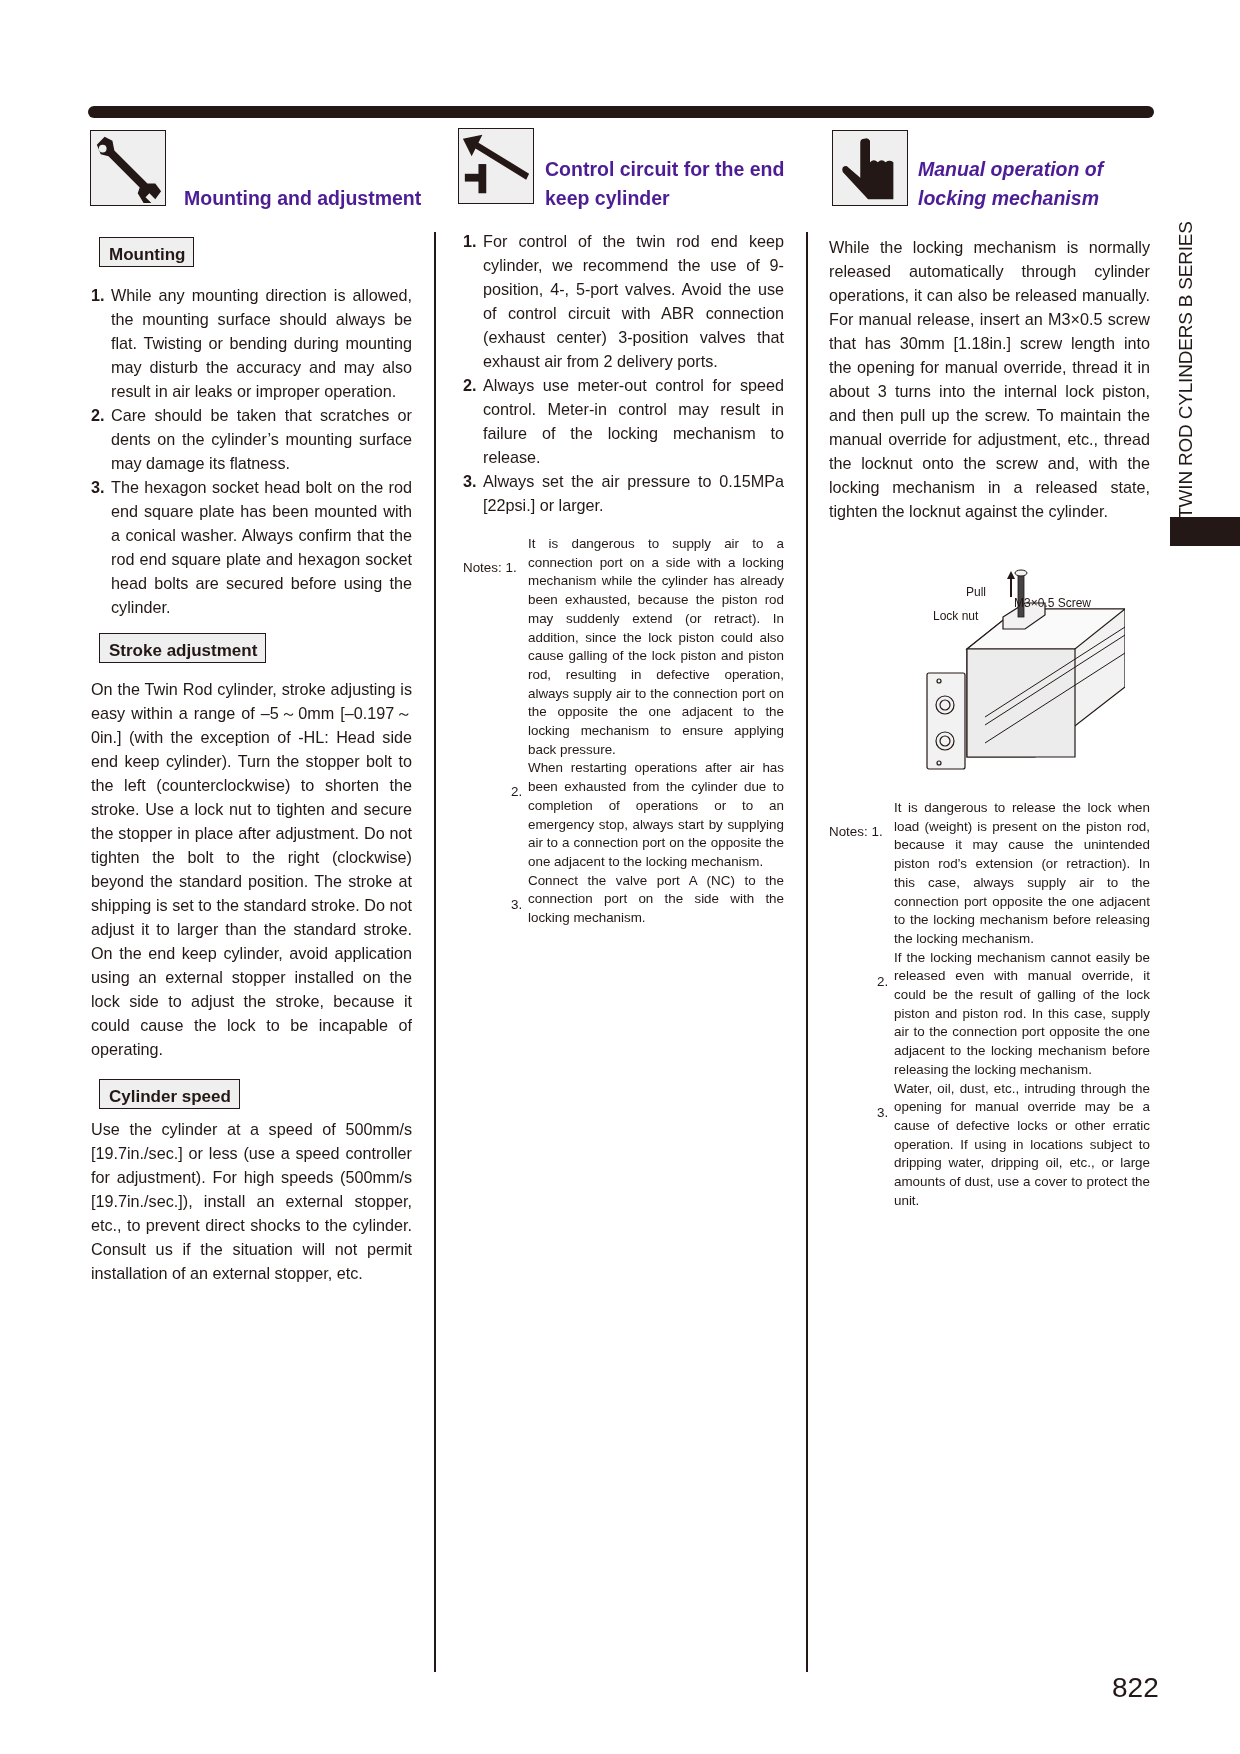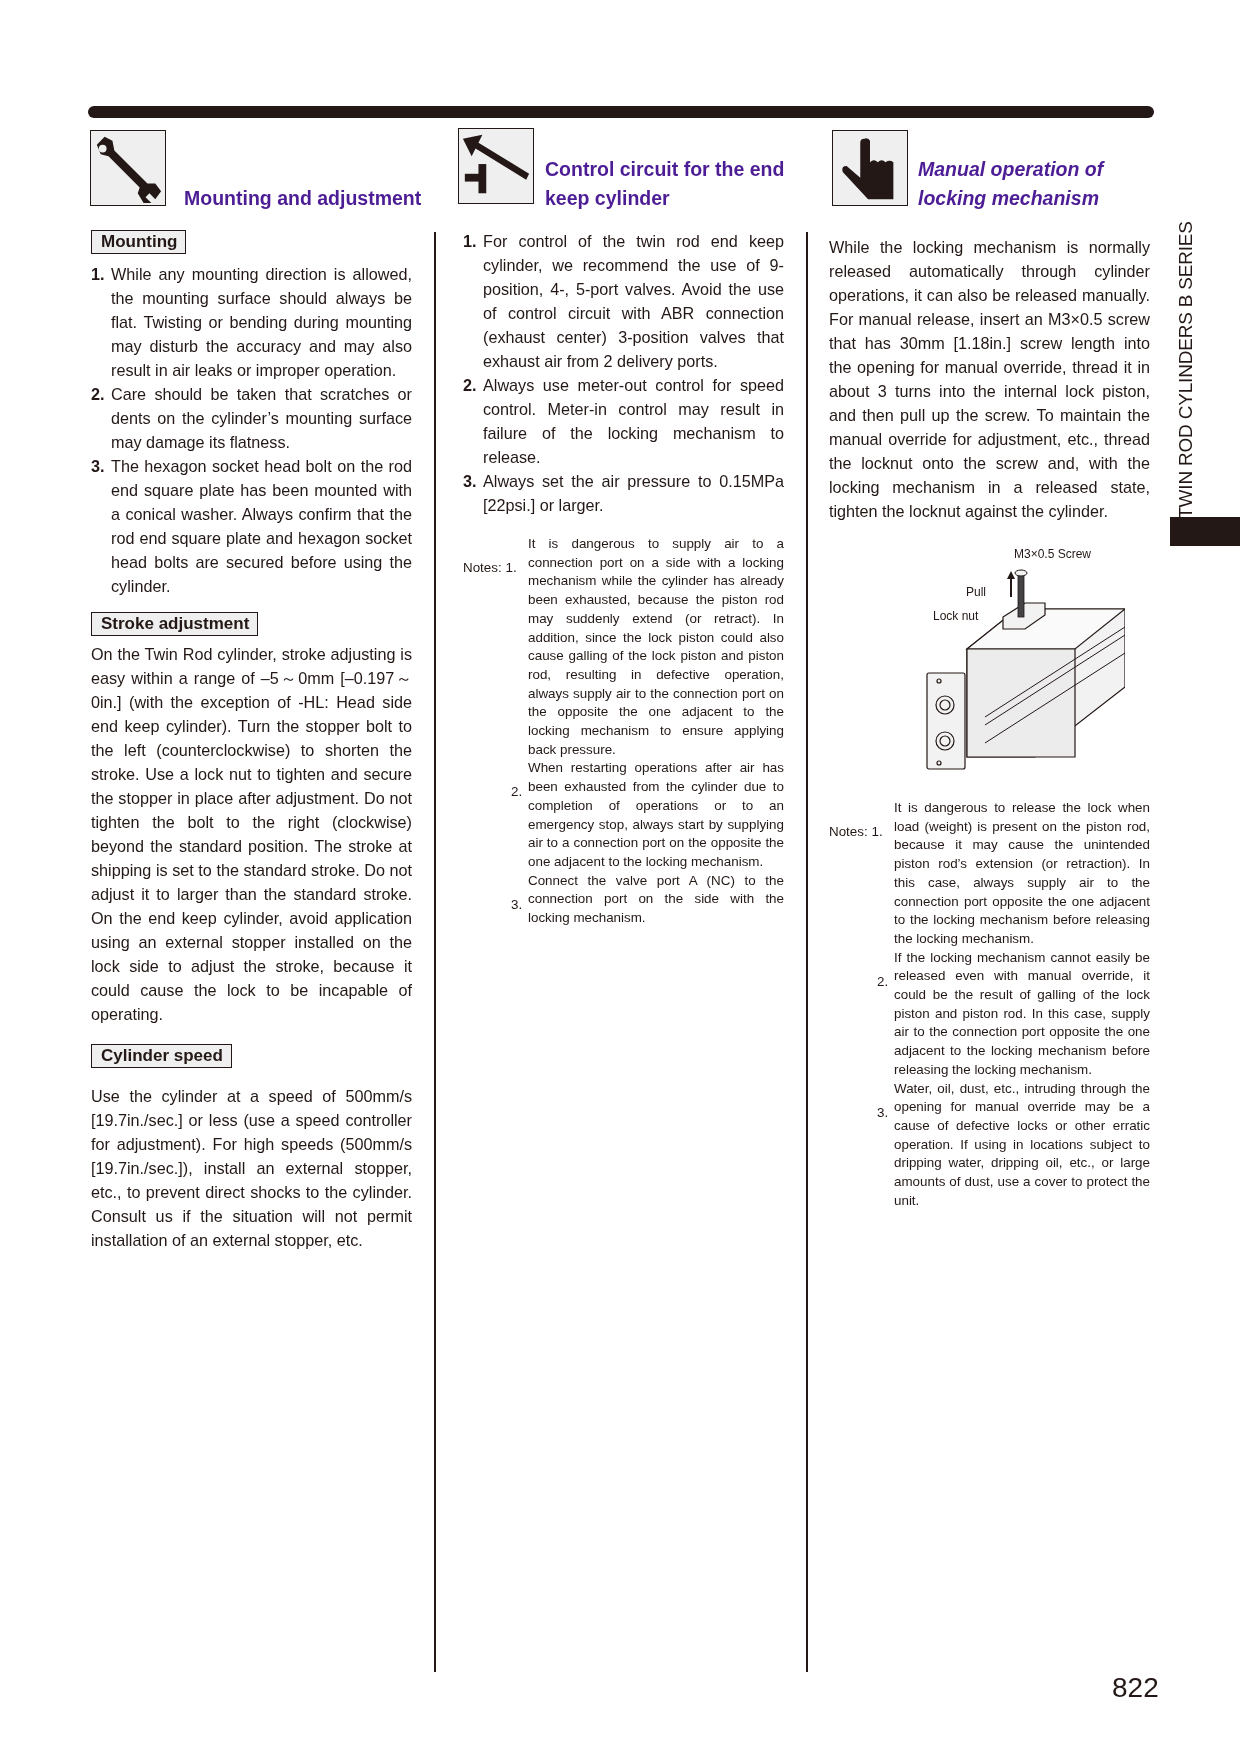--- a/index.html
+++ b/index.html
@@ -13,21 +13,21 @@
                       transform: translate(-50%, -50%) rotate(-90deg);
                       font-size: 19px; letter-spacing: -0.2px; color: #231815; }
     .vline { position: absolute; width: 1.5px; background: #231815; top: 232px; height: 1440px; }
     .icon-box { position: absolute; width: 76px; height: 76px; border: 1.5px solid #231815;
                 background: #efefef; box-sizing: border-box; }
     .icon-box svg { width: 100%; height: 100%; display: block; }
     .heading { position: absolute; font-weight: bold; font-size: 19.5px; line-height: 29px; color: #4c1d95; }
     .col { position: absolute; font-size: 16.2px; line-height: 24px; color: #231815; text-align: justify; }
     .col p { margin: 0; }
     .sub-title { display: inline-block; border: 1.5px solid #231815; background: #efefef;
-                 font-weight: bold; font-size: 17px; line-height: 20px; padding: 1px 8px 1px 9px; margin: 0; }
+                 font-weight: bold; font-size: 17px; line-height: 20px; padding: 7px 8px 1px 9px; margin: 8px; }
     ol.num { list-style: none; margin: 0; padding: 0; }
     ol.num li { position: relative; padding-left: 20px; text-align: justify; }
     ol.num li .n { position: absolute; left: 0; top: 0; font-weight: bold; }
     .notes { font-size: 13.4px; line-height: 18.7px; color: #231815; text-align: justify; }
     .notes .row { position: relative; padding-left: 65px; }
     .notes .lead { position: absolute; left: 0; top: 0; margin-top: 24px; }
     .figure { position: absolute; left: 925px; top: 567px; width: 200px; height: 210px; }
     .figure svg { width: 100%; height: 100%; display: block; }
     .fig-label { position: absolute; font-size: 12px; color: #231815; white-space: nowrap; }
     .page-num { position: absolute; left: 1112px; top: 1672px; font-size: 28px; color: #231815; }
@@ -59,21 +59,21 @@
   <ol class="num" style="margin-top:8px;">
     <li><span class="n">1.</span><span>While any mounting direction is allowed, the mounting surface should always be flat. Twisting or bending during mounting may disturb the accuracy and may also result in air leaks or improper operation.</span></li>
     <li><span class="n">2.</span><span>Care should be taken that scratches or dents on the cylinder’s mounting surface may damage its flatness.</span></li>
     <li><span class="n">3.</span><span>The hexagon socket head bolt on the rod end square plate has been mounted with a conical washer. Always confirm that the rod end square plate and hexagon socket head bolts are secured before using the cylinder.</span></li>
   </ol>
 
   <div class="sub-title" style="margin-top:14px;">Stroke adjustment</div>
   <p style="margin-top:6px;">On the Twin Rod cylinder, stroke adjusting is easy within a range of –5～0mm [–0.197～0in.] (with the exception of -HL: Head side end keep cylinder). Turn the stopper bolt to the left (counterclockwise) to shorten the stroke. Use a lock nut to tighten and secure the stopper in place after adjustment. Do not tighten the bolt to the right (clockwise) beyond the standard position. The stroke at shipping is set to the standard stroke. Do not adjust it to larger than the standard stroke. On the end keep cylinder, avoid application using an external stopper installed on the lock side to adjust the stroke, because it could cause the lock to be incapable of operating.</p>
 
   <div class="sub-title" style="margin-top:18px;">Cylinder speed</div>
-  <p style="margin-top:16px;">Use the cylinder at a speed of 500mm/s [19.7in./sec.] or less (use a speed controller for adjustment). For high speeds (500mm/s [19.7in./sec.]), install an external stopper, etc., to prevent direct shocks to the cylinder. Consult us if the situation will not permit installation of an external stopper, etc.</p>
+  <p style="margin-top:0;">Use the cylinder at a speed of 500mm/s [19.7in./sec.] or less (use a speed controller for adjustment). For high speeds (500mm/s [19.7in./sec.]), install an external stopper, etc., to prevent direct shocks to the cylinder. Consult us if the situation will not permit installation of an external stopper, etc.</p>
 </div>
 
 <div class="icon-box" style="left:458px; top:128px;">
   <svg viewBox="0 0 76 76">
     <g fill="#231815">
       <polygon points="4,10 24,6 20,14 72,46 69,52 17,20 13,28"></polygon>
       <rect x="6" y="46" width="20" height="8"></rect>
       <rect x="20" y="36" width="8" height="30"></rect>
     </g>
   </svg>
@@ -147,21 +147,21 @@
       <rect x="2" y="106" width="38" height="96" rx="2"></rect>
       <circle cx="20" cy="138" r="9"></circle>
       <circle cx="20" cy="138" r="5"></circle>
       <circle cx="20" cy="174" r="9"></circle>
       <circle cx="20" cy="174" r="5"></circle>
       <circle cx="14" cy="114" r="2"></circle>
       <circle cx="14" cy="196" r="2"></circle>
     </g>
   </svg>
 </div>
-<div class="fig-label" style="left:1014px; top:547px;">M3×0.5 Screw</div>
+<div class="fig-label" style="left:1014px; top:596px;">M3×0.5 Screw</div>
 <div class="fig-label" style="left:966px; top:585px;">Pull</div>
 <div class="fig-label" style="left:933px; top:609px;">Lock nut</div>
 
 <div class="col" style="left:829px; top:799px; width:321px;">
   <div class="notes">
     <div class="row">
       <span class="lead"><span>Notes:</span> <span>1.</span></span>
       <span>It is dangerous to release the lock when load (weight) is present on the piston rod, because it may cause the unintended piston rod’s extension (or retraction). In this case, always supply air to the connection port opposite the one adjacent to the locking mechanism before releasing the locking mechanism.</span>
     </div>
     <div class="row">

